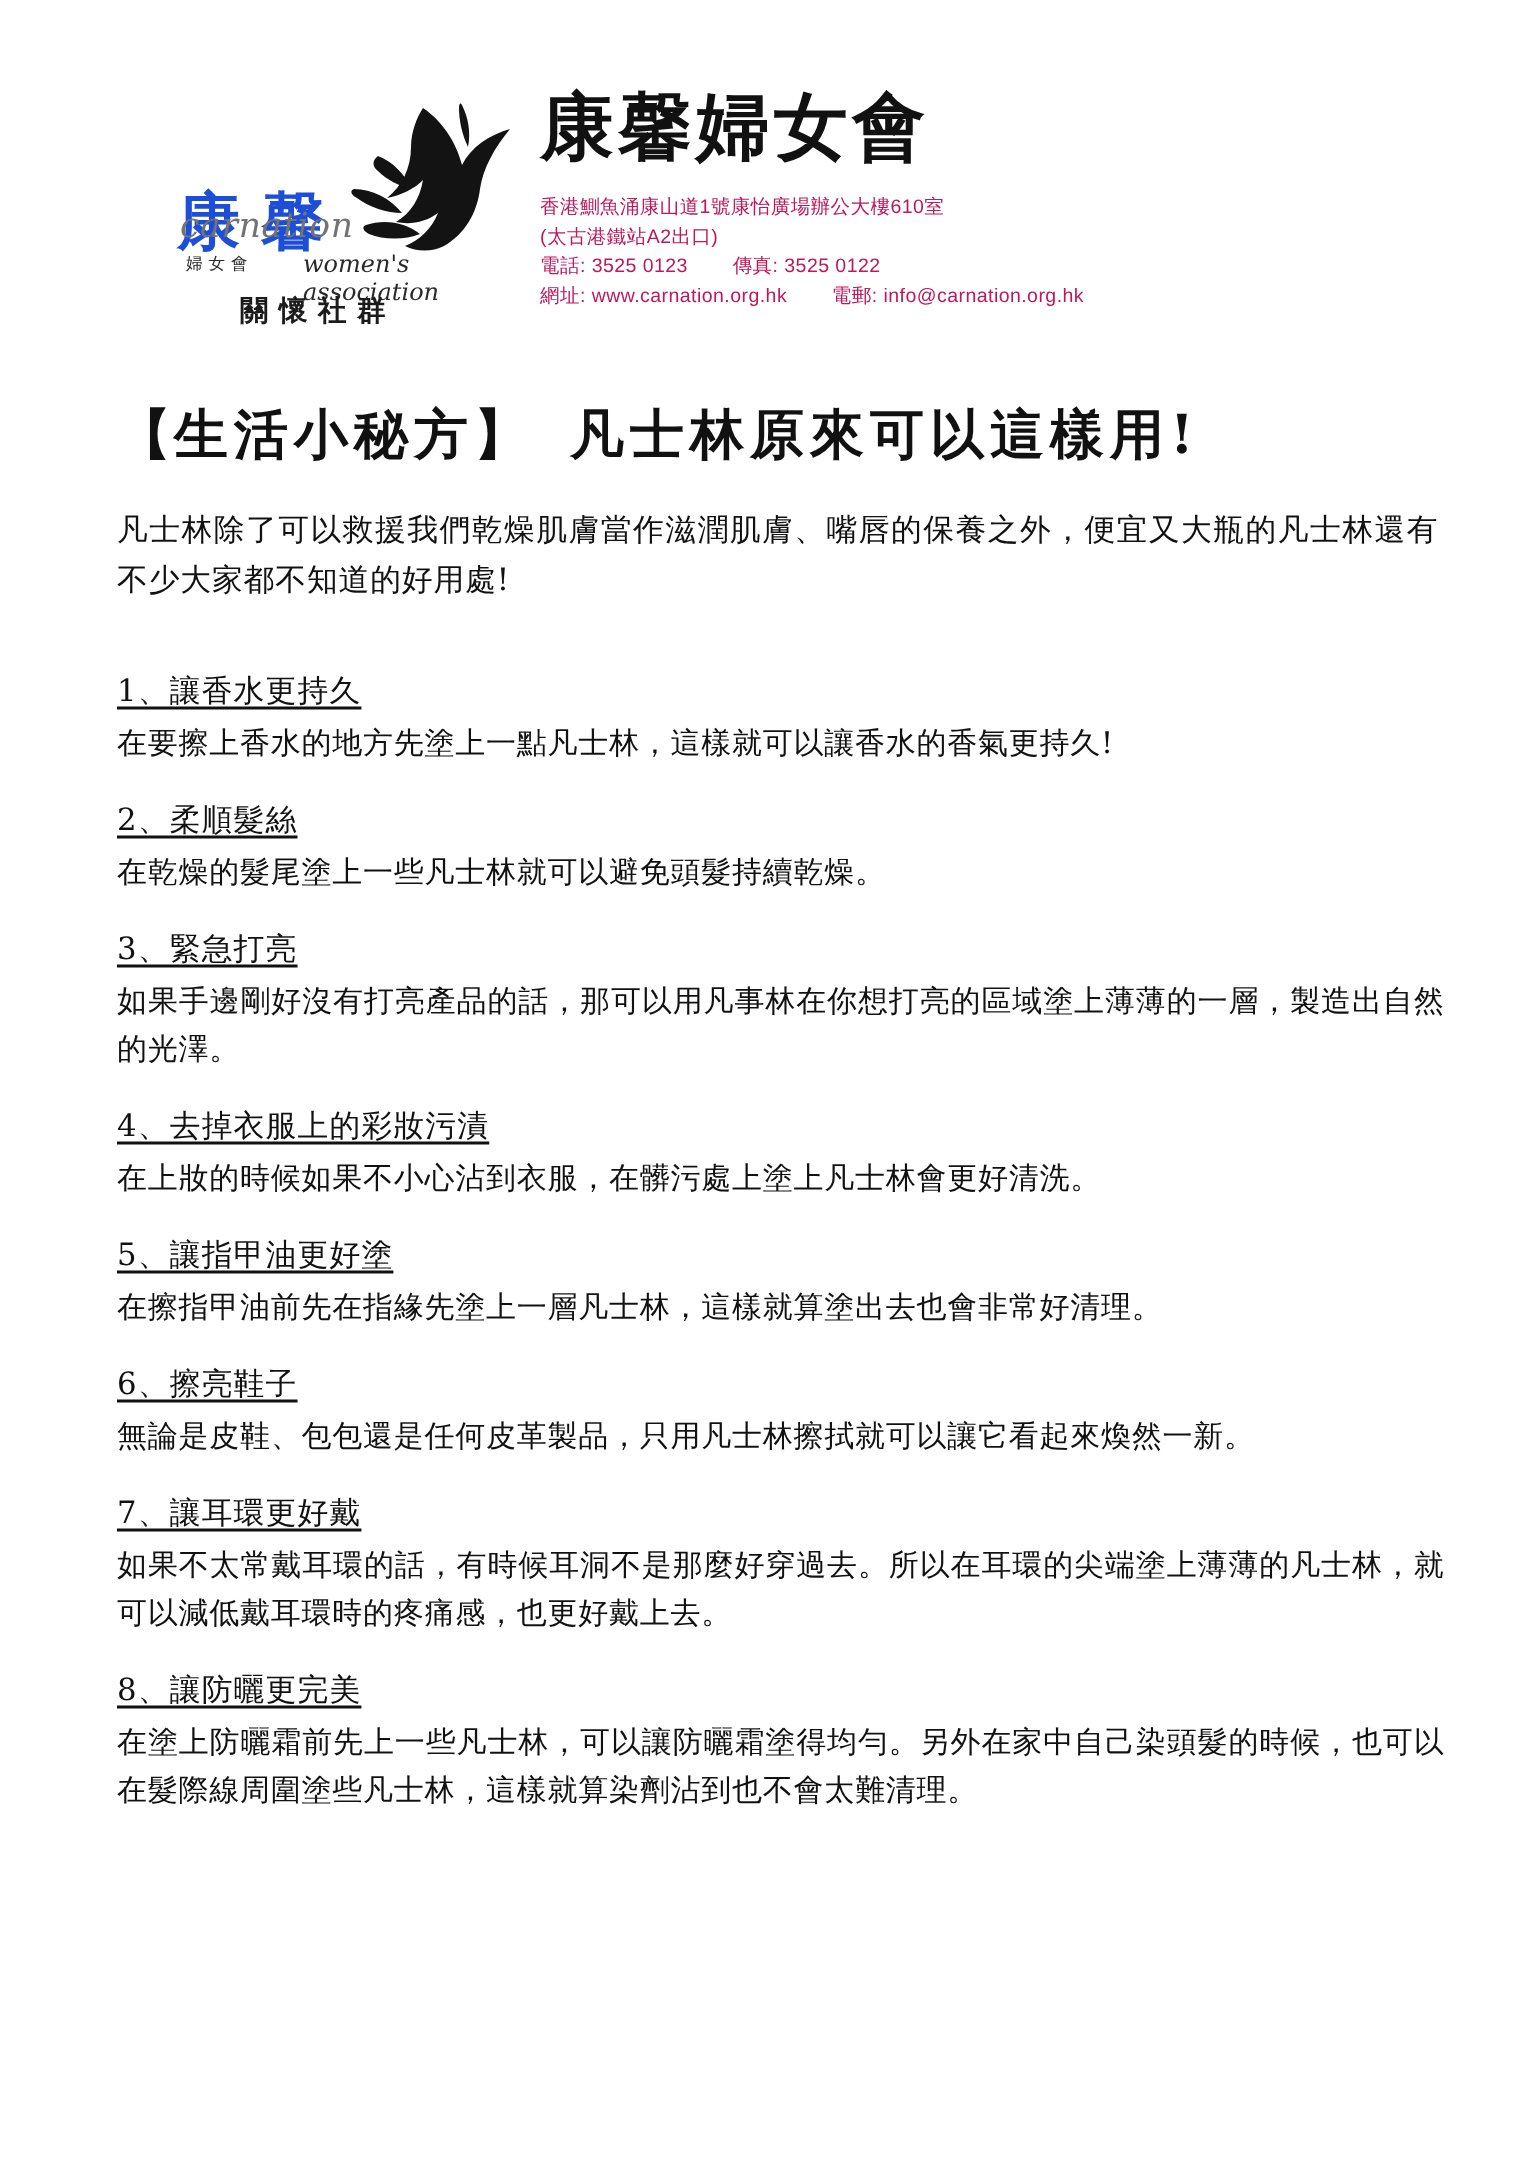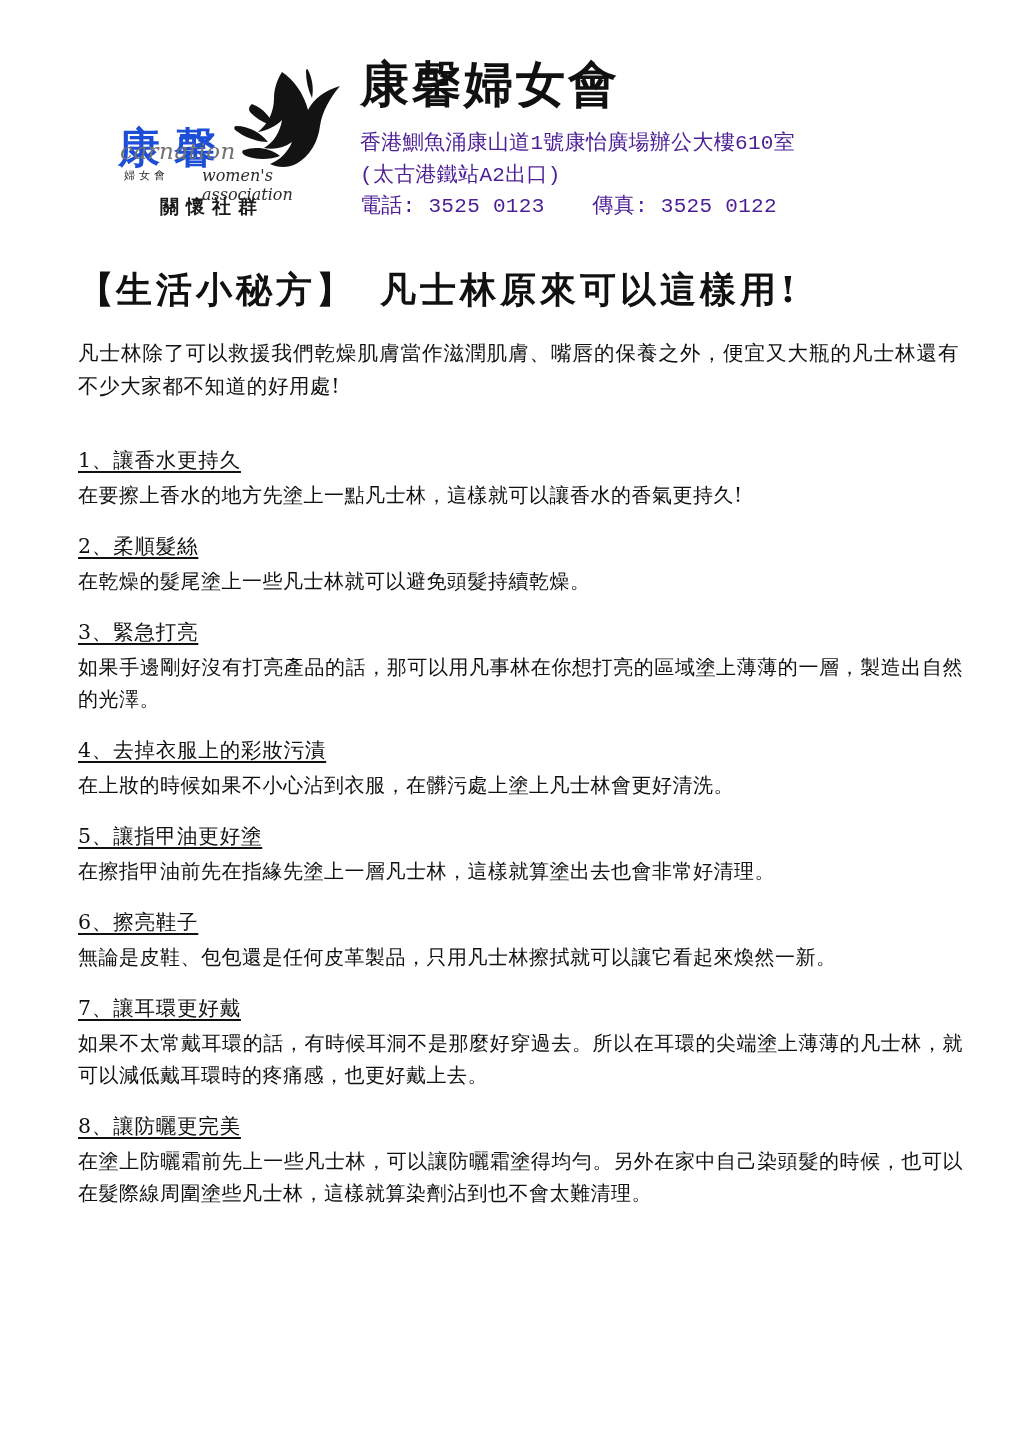--- a/index.html
+++ b/index.html
@@ -90,25 +90,25 @@
     padding-top: 6px;
   }
   .org-title {
     font-size: 49px;
     font-weight: 700;
     letter-spacing: 3px;
     margin: 0 0 10px 0;
     font-family: "DejaVu Serif", serif;
   }
   .org-line {
-    font-size: 21px;
+    font-size: 13px;
     line-height: 1.5;
-    font-family: Liberation Mono, monospace;
+    font-family: Liberation Sans, sans-serif;
     letter-spacing: 0.3px;
-    color: #4c1d95;
+    color: #be185d;
   }
   .org-line .gap { display: inline-block; width: 22px; }
 
   
   .doc-title {
     margin: 30px 0 22px 0;
     padding: 0 68px 0 78px;
     font-size: 36px;
     font-weight: 700;
     letter-spacing: 4px;
@@ -174,20 +174,27 @@
     <div class="org-title">康馨婦女會</div>
     <div class="org-line">香港鰂魚涌康山道1號康怡廣場辦公大樓610室</div>
     <div class="org-line">(太古港鐵站A2出口)</div>
     <div class="org-line">
       <span>電話:</span>
       <span>3525 0123</span>
       <span class="gap"></span>
       <span>傳真:</span>
       <span>3525 0122</span>
     </div>
+    <div class="org-line">
+      <span>網址:</span>
+      <span>www.carnation.org.hk</span>
+      <span class="gap"></span>
+      <span>電郵:</span>
+      <span>info@carnation.org.hk</span>
+    </div>
   </div>
 </div>
 
 <div class="doc-title">
   <span class="bk">【</span><span>生活小秘方</span><span class="bk">】</span><span class="sp"></span><span>凡士林原來可以這樣用!</span>
 </div>
 
 <div class="content">
 
   <div class="intro">凡士林除了可以救援我們乾燥肌膚當作滋潤肌膚、嘴唇的保養之外，便宜又大瓶的凡士林還有不少大家都不知道的好用處!</div>

